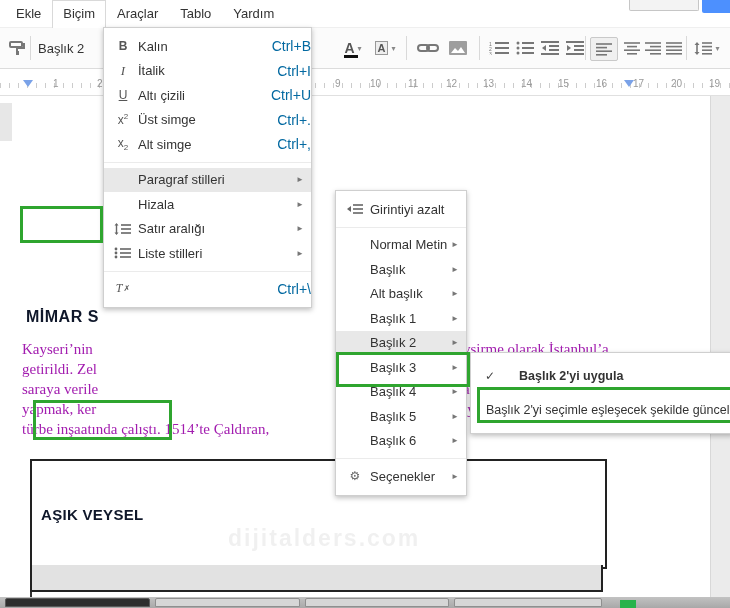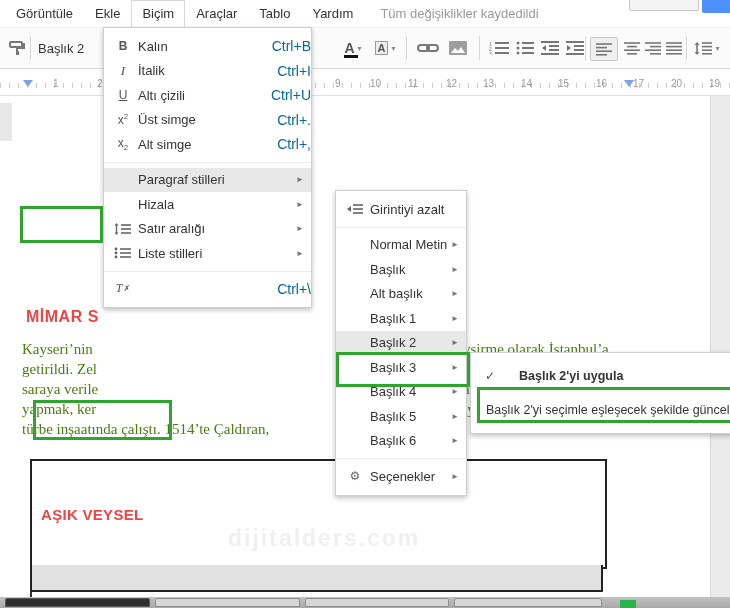--- a/index.html
+++ b/index.html
@@ -31,22 +31,22 @@
   #ruler{position:absolute;left:0;top:74px;width:730px;height:21px;background:#fff;border-bottom:1px solid #e0e0e0;z-index:2;}
   #ruler-ticks{position:absolute;left:0;top:9px;width:730px;height:5px;
     background:repeating-linear-gradient(to right,#ccc 0 1px,transparent 1px 9px);}
   .ruler-num{position:absolute;top:4px;font-size:10px;color:#999;}
   .indent-marker{position:absolute;top:6px;width:0;height:0;border-left:5px solid transparent;border-right:5px solid transparent;border-top:7px solid #7aa2e8;}
 
   
   #page{position:absolute;left:0;top:95px;width:710px;height:513px;background:#fff;}
   #page-right-margin{position:absolute;left:710px;top:95px;width:20px;height:502px;background:#ebebeb;border-left:1px solid #d8d8d8;}
   #page-corner-block{position:absolute;left:0;top:103px;width:12px;height:38px;background:#e7e7e7;}
-  .doc-serif{font-family:"Liberation Serif",serif;color:#4d7c0f;}
-  .doc-head{font-family:"Liberation Sans",sans-serif;font-weight:bold;color:#ef4444;}
+  .doc-serif{font-family:"Liberation Serif",serif;color:#a21caf;}
+  .doc-head{font-family:"Liberation Sans",sans-serif;font-weight:bold;color:#0f172a;}
   .green-box{position:absolute;border:3px solid #2fa52f;background:transparent;}
   .frag{position:absolute;font-size:15px;white-space:nowrap;}
   #watermark{position:absolute;left:228px;top:430px;font-size:23px;font-weight:bold;color:rgba(60,60,60,0.08);letter-spacing:2px;z-index:1;}
 
   #outer-box{position:absolute;left:30px;top:364px;width:573px;height:106px;border:2px solid #222;background:#fff;}
   #gray-row{position:absolute;left:30px;top:470px;width:573px;height:27px;background:#e2e2e2;border:2px solid #222;border-top:none;box-sizing:border-box;}
 
   .vline{position:absolute;width:0;border-left:2px solid #333;}
 
   
@@ -104,27 +104,25 @@
     <div class="doc-serif" style="position:absolute;left:38px;top:505px;font-size:16px;white-space:nowrap;">10-başlık 2i uygula dediğimizde başlık 2 i uygular başlık 2i metinle  eşleşecek şekilde</div>
 
     <div class="vline" style="left:30px;top:497px;height:100px;"></div>
 
   </div>
   <div id="page-right-margin"></div>
   <div id="page-corner-block"></div>
 
   <div id="menubar">
     <div id="menubar-items">
-        <div class="mb-item">Görüntüle</div>
         <div class="mb-item">Ekle</div>
         <div class="mb-item active">Biçim</div>
         <div class="mb-item">Araçlar</div>
         <div class="mb-item">Tablo</div>
         <div class="mb-item">Yardım</div>
-        <div id="saved-status">Tüm değişiklikler kaydedildi</div>
       </div>
     <div id="comments-button"></div>
     <div id="share-button"></div>
   </div>
 
   <div id="toolbar">
     <div class="tb" id="format-painter">
       <svg width="18" height="18" viewBox="0 0 18 18">
           <rect x="2" y="3" width="12" height="5" rx="1" fill="none" stroke="#777" stroke-width="2"></rect>
           <path d="M14 5h2v4h-7v3" fill="none" stroke="#777" stroke-width="2"></path>

